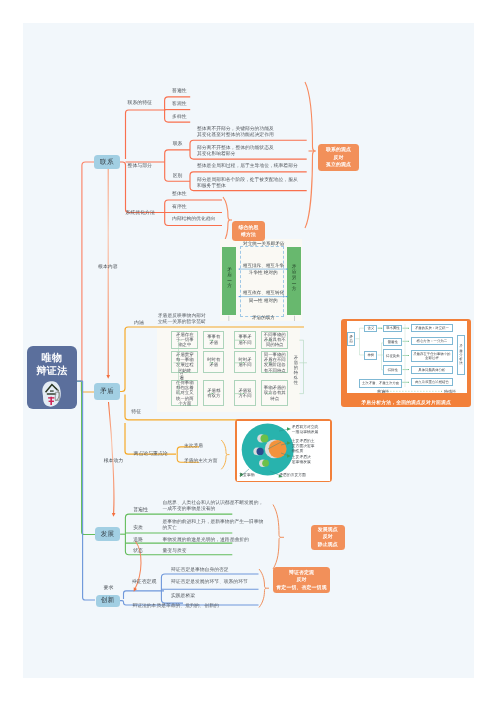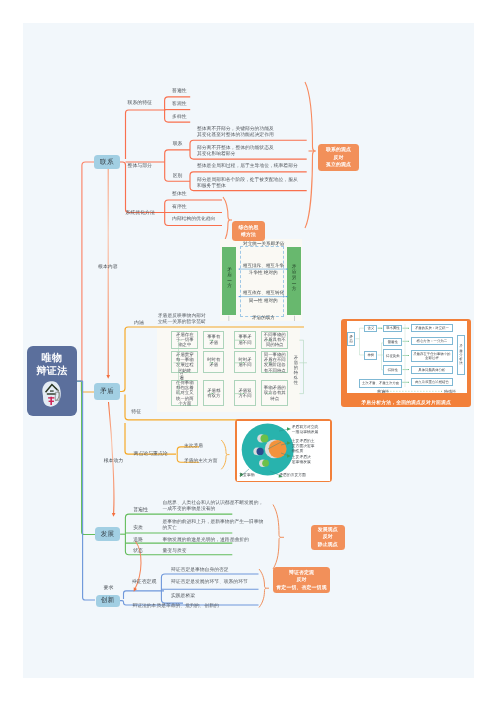--- a/index.html
+++ b/index.html
@@ -1,20 +1,20 @@
 <!DOCTYPE html>
 <html><head>
 <meta charset="utf-8">
 <title>唯物辩证法</title>
 <style>
   html,body{margin:0;padding:0;background:#ffffff;}
   body{width:497px;height:702px;font-family:"Liberation Sans",sans-serif;overflow:hidden;}
   #canvas{position:absolute;left:23px;top:23px;width:451px;height:655px;background:#f2f7fb;overflow:hidden;}
   #wires{position:absolute;left:0;top:0;width:451px;height:655px;}
-  #center-node{position:absolute;left:4px;top:323px;width:50px;height:70px;background:#5b6f9c;
+  #center-node{position:absolute;left:4px;top:323px;width:50px;height:63px;background:#5b6f9c;
       border-radius:6px;display:flex;flex-direction:column;align-items:center;justify-content:flex-start;
       padding-top:5px;box-sizing:border-box;}
   #center-node .ct{color:#fff;font-size:10px;font-weight:bold;letter-spacing:.4px;line-height:1.3;text-align:center;}
   #center-logo{margin-top:3px;width:24px;height:28px;}
   .pill{position:absolute;background:#a2cfe3;border-radius:3.5px;color:#333b42;font-size:6.6px;
         display:flex;align-items:center;justify-content:center;letter-spacing:.3px;}
   .callout{position:absolute;background:#f2905a;border-radius:3.5px;color:#ffffff;font-size:4.9px;
            display:flex;align-items:center;justify-content:center;text-align:center;line-height:1.5;
            font-weight:bold;letter-spacing:.15px;white-space:pre-line;}
   .lbl{position:absolute;font-size:4.8px;color:#53585e;white-space:pre;line-height:1.13;}

